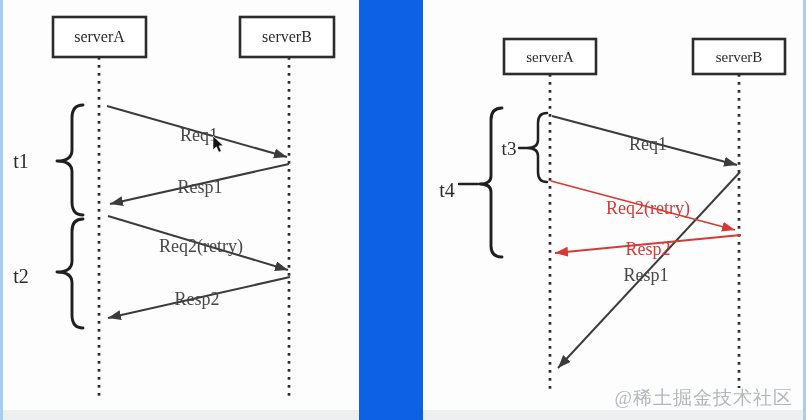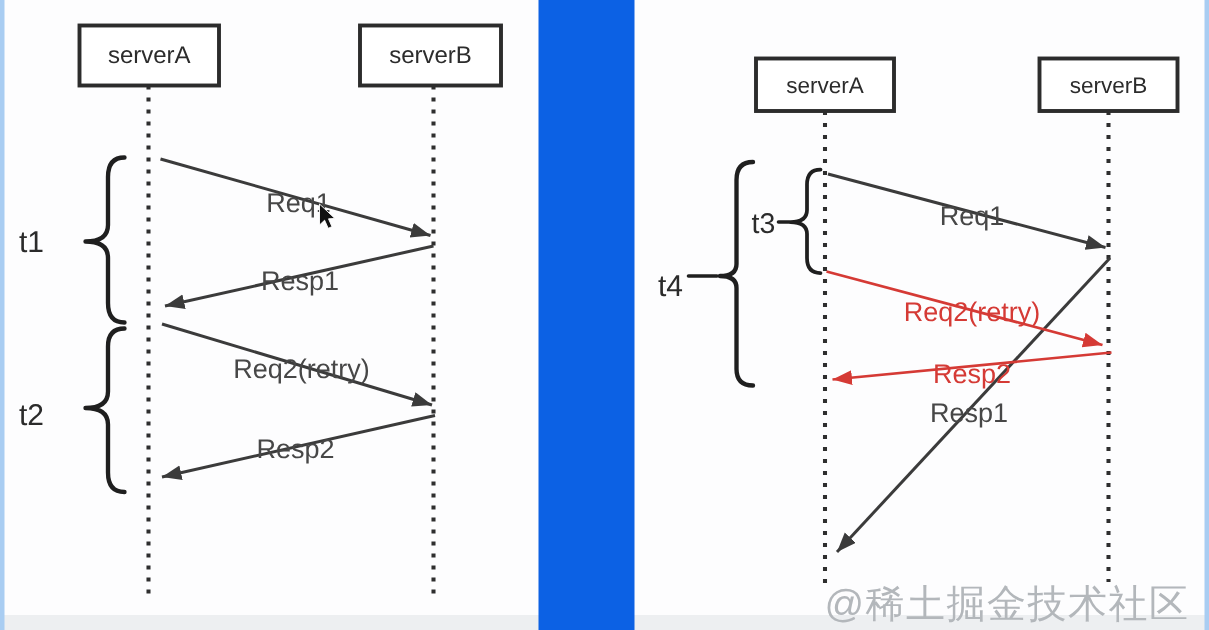--- a/index.html
+++ b/index.html
@@ -12,21 +12,21 @@
     --edge_tint: #a9cdf2;
     --bottom_band: #edeff1;
   }
   html, body { margin: 0; padding: 0; }
   .canvas {
     position: relative;
     width: 806px;
     height: 420px;
     background: #fdfdfe;
     overflow: hidden;
-    font-family: Liberation Sans, sans-serif;
+    font-family: Liberation Serif, serif;
   }
   .edge-strip { position: absolute; top: 0; width: 3px; height: 420px; background: var(--edge_tint); }
   .edge-left { left: 0; }
   .edge-right { right: 0; }
   .bottom-band { position: absolute; left: 0; bottom: 0; width: 806px; height: 10px; background: var(--bottom_band); }
   .blue-bar { position: absolute; left: 359px; top: 0; width: 64px; height: 420px; background: var(--accent_blue); }
   svg.panel { position: absolute; top: 0; }
   .panel-left { left: 0; }
   .panel-right { left: 422px; }
 
@@ -44,21 +44,21 @@
   .brace-thin { stroke-width: 2.5px; }
   .bracket-label { fill: #2b2b2b; font-size: 20px; text-anchor: middle; }
   .bracket-label-sm { font-size: 19px; }
   .bracket-connector { stroke: #1f1f1f; stroke-width: 2.4px; stroke-linecap: round; }
   .cursor-glyph { fill: #111111; stroke: #ffffff; stroke-width: 0.6px; }
   .watermark {
     position: absolute;
     top: 385px;
     right: 13px;
     color: var(--watermark_gray);
-    font-size: 26px;
+    font-size: 19px;
     letter-spacing: 1px;
   }
 </style>
 </head>
 <body>
 
 <div class="canvas">
 
   <div class="bottom-band"></div>
   <div class="edge-strip edge-left"></div>

